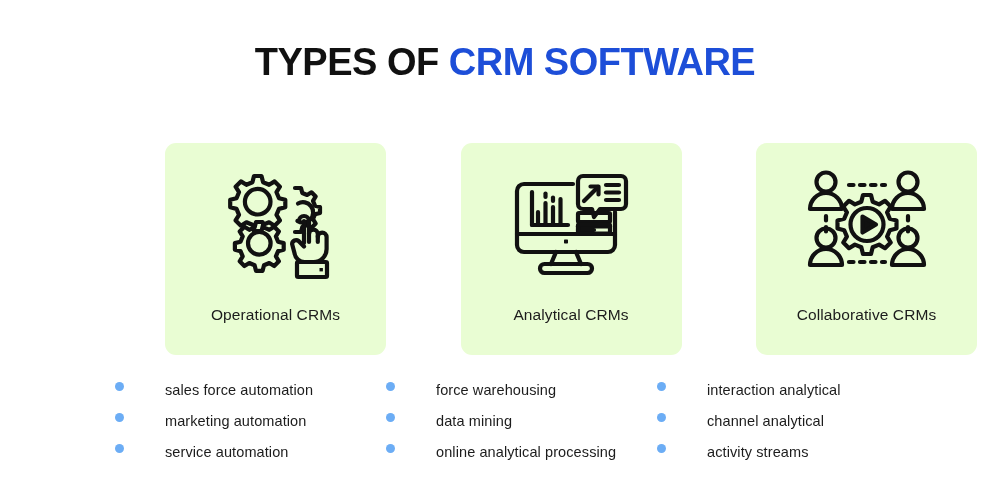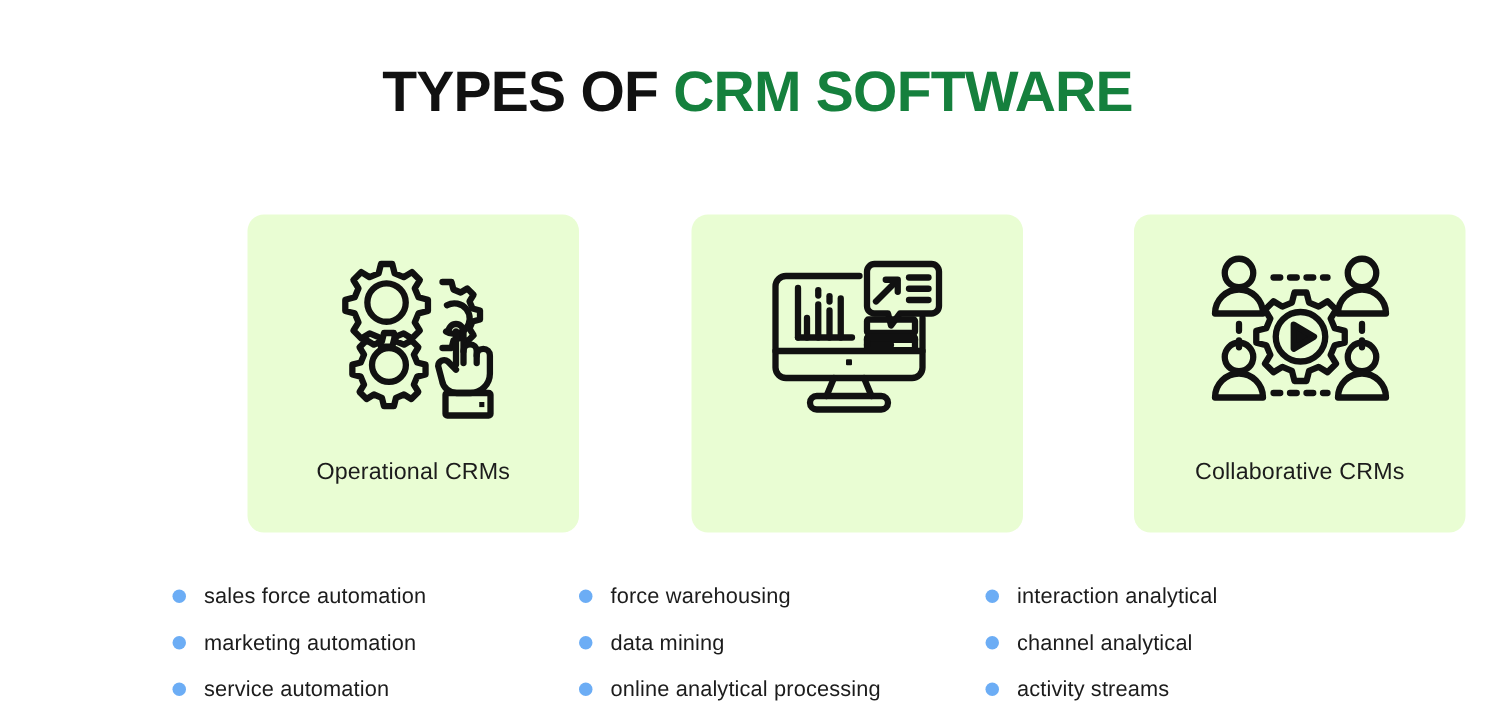--- a/index.html
+++ b/index.html
@@ -23,21 +23,21 @@
     top: 39px;
     width: 1000px;
     text-align: center;
     font-size: 38px;
     font-weight: bold;
     letter-spacing: -0.5px;
     line-height: 46px;
     white-space: nowrap;
   }
   #title-bar .t-dark  { color: #111111; margin-left: 10px; }
-  #title-bar .t-blue  { color: #15803d; text-align: right; }
+  #title-bar .t-blue  { color: #1d4ed8; text-align: right; }
 
   
   #cards {
     position: absolute;
     left: 121px;
     top: 143px;
     width: 812px;
     height: 212px;
     display: flex;
     justify-content: space-between;
@@ -84,21 +84,21 @@
   }
   .bcol {
     width: 271px;
     display: flex;
     flex-direction: column;
   }
   .bcol:nth-child(3) { width: 248px; }
   .brow {
     height: 31px;
     display: flex;
-    align-items: center;
+    gap: 29px;
   }
   .bdot {
     width: 9px;
     height: 9px;
     border-radius: 50%;
     background: #6cadf5;
     flex: 0 0 auto;
     margin-right: 12px;
   }
   .btext {
@@ -173,20 +173,21 @@
         <path d="M96 17 H109"></path>
         <path d="M96 24.5 H109"></path>
         <path d="M96 32 H109"></path>
 
         <rect x="68" y="45" width="32" height="9" rx="1"></rect>
         <path d="M68 58.5 H100"></path>
         <path d="M68 62 H84"></path>
         <rect x="68" y="56.5" width="32" height="9" rx="1"></rect>
       </svg>
     </div>
+    <div class="card-label">Analytical CRMs</div>
   </div>
 
   <div class="card">
     <div class="card-icon">
       <svg width="124" height="112" viewBox="0 0 124 112" fill="none" stroke="#111111" stroke-width="4.2" stroke-linecap="round" stroke-linejoin="round">
 
         <circle cx="21" cy="14" r="9.5"></circle>
         <path d="M5 41 a16 16 0 0 1 32 0 z"></path>
 
         <circle cx="103" cy="14" r="9.5"></circle>

